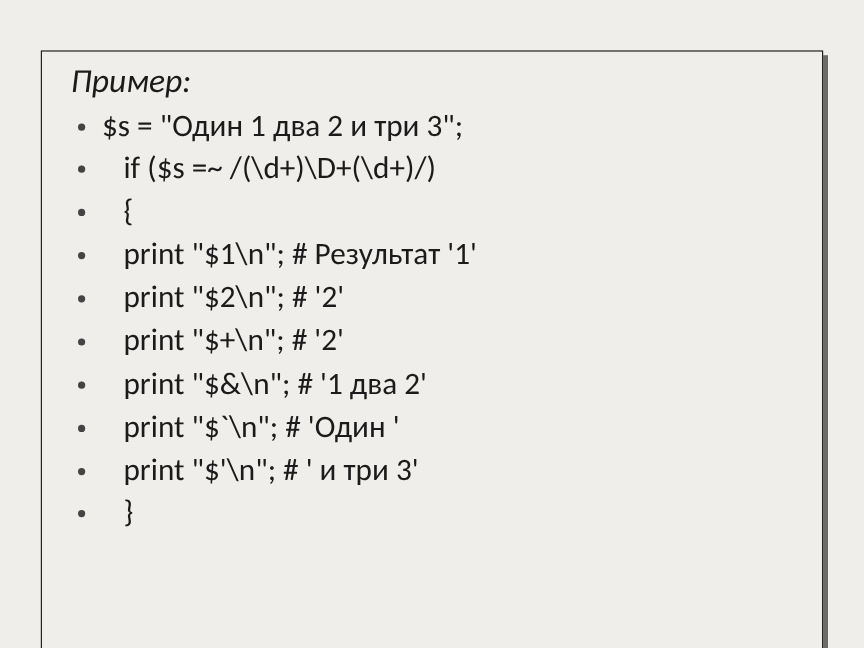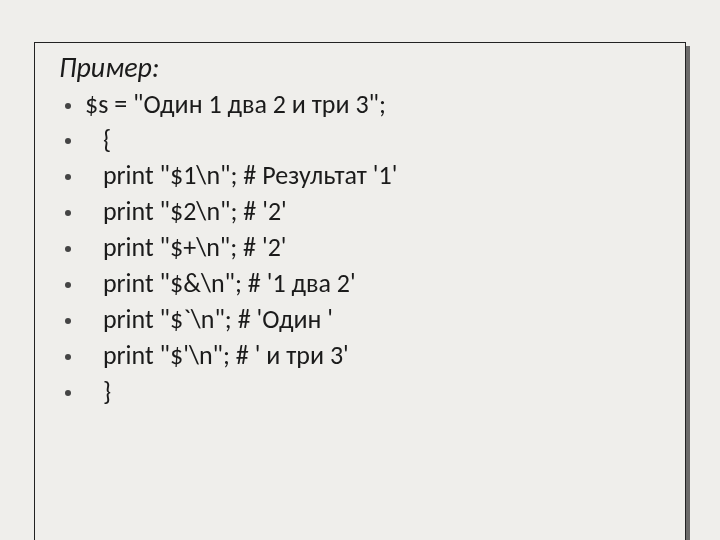--- a/index.html
+++ b/index.html
@@ -51,20 +51,21 @@
   li.indent{padding-left:38px;}
   li.indent::before{left:6px;}
 </style>
 </head>
 <body>
 
 <div class="panel">
   <div class="title">Пример:</div>
   <ul>
     <li>$s = "Один 1 два 2 и три 3";</li>
+    <li class="indent"> if ($s =~ /(\d+)\D+(\d+)/)</li>
     <li class="indent"> {</li>
     <li class="indent"> print "$1\n"; # Результат '1'</li>
     <li class="indent"> print "$2\n"; # '2'</li>
     <li class="indent"> print "$+\n"; # '2'</li>
     <li class="indent"> print "$&amp;\n"; # '1 два 2'</li>
     <li class="indent"> print "$`\n"; # 'Один '</li>
     <li class="indent"> print "$'\n"; # ' и три 3'</li>
     <li class="indent"> }</li>
   </ul>
 </div>

